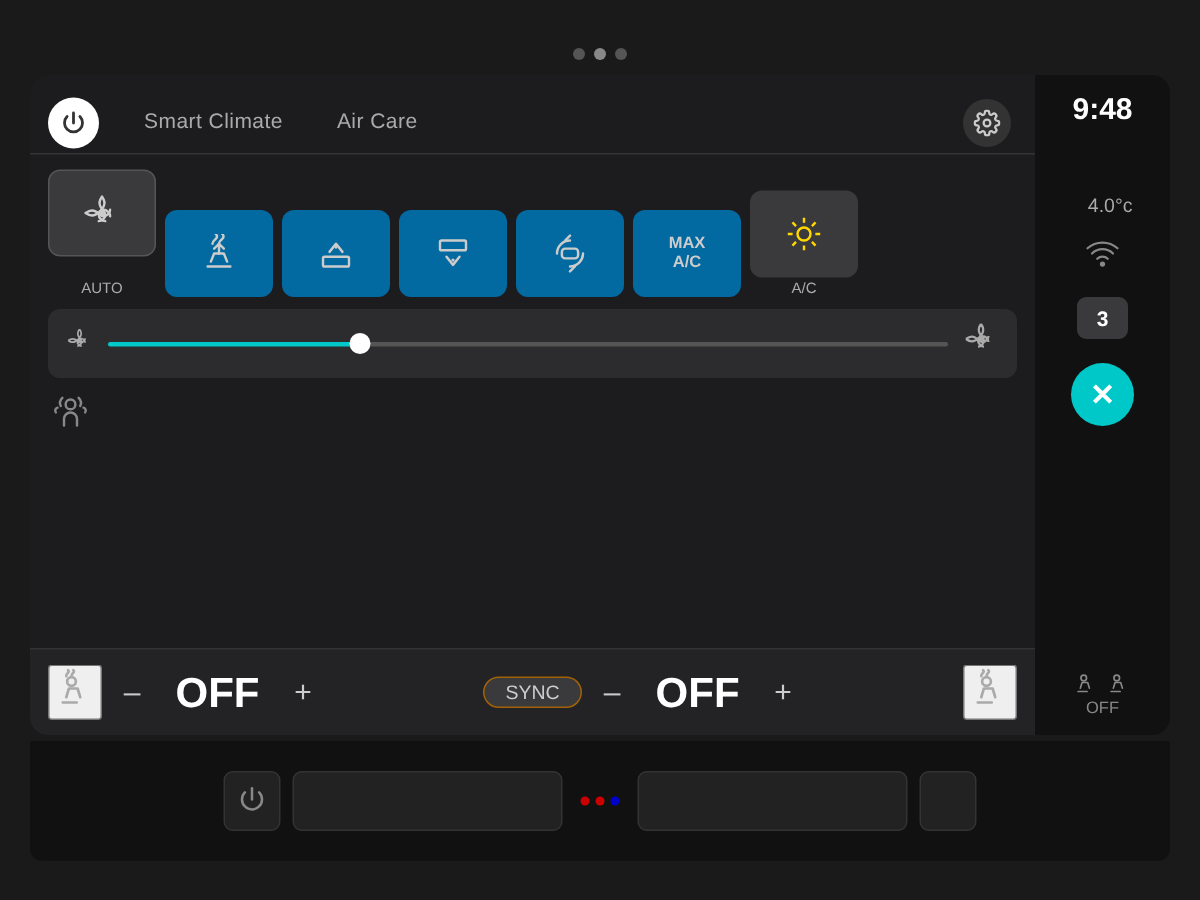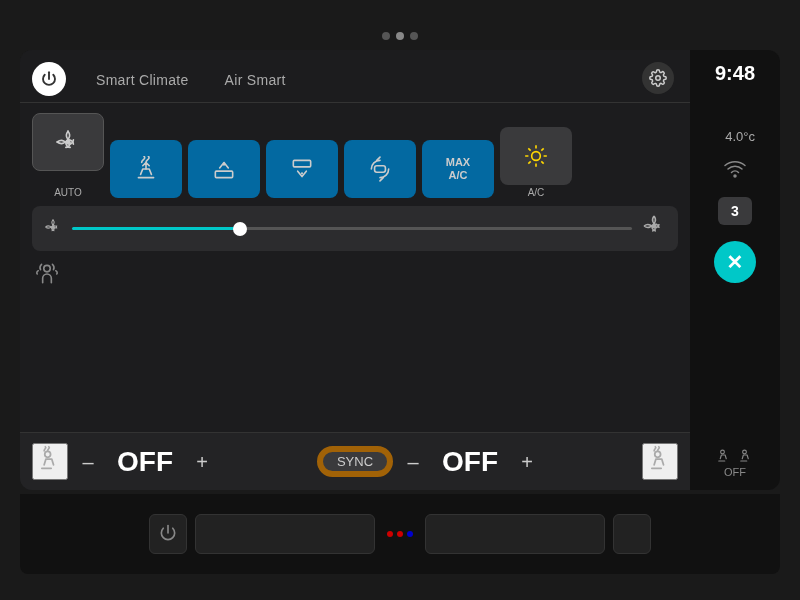--- a/index.html
+++ b/index.html
@@ -63,21 +63,21 @@
       flex: 1;
       display: flex;
       flex-direction: column;
       padding: 0;
       background: #1c1c1e;
     }
 
     
     .tab-bar {
       display: flex;
-      align-items: flex-start;
+      align-items: center;
       padding: 12px 16px 0 12px;
       gap: 4px;
       border-bottom: 1px solid #333;
       padding-bottom: 0;
     }
     .power-btn {
       width: 34px;
       height: 34px;
       border-radius: 50%;
       background: #fff;
@@ -257,21 +257,21 @@
     }
     .temp-value {
       font-size: 28px;
       font-weight: 700;
       color: #fff;
       min-width: 70px;
       text-align: center;
     }
     .sync-btn {
       background: #3a3a3c;
-      border: 6px solid #a16207;
+      border: 1px solid #a16207;
       border-radius: 20px;
       padding: 2px 14px;
       color: #ccc;
       font-size: 13px;
       cursor: pointer;
     }
 
     
     .right-panel {
       width: 90px;
@@ -434,21 +434,21 @@
 
       <div class="tab-bar">
         <button class="power-btn">
           <svg viewBox="0 0 24 24" fill="none" stroke="#333" stroke-width="2.5">
             <path d="M12 3v9" stroke-linecap="round"></path>
             <path d="M6.3 6.3a8 8 0 1 0 11.4 0" stroke-linecap="round" fill="none"></path>
           </svg>
         </button>
         <div class="tabs">
           <div class="tab">Smart Climate</div>
-          <div class="tab">Air Smart</div>
+          <div class="tab">Air Care</div>
         </div>
         <button class="settings-btn">
           <svg width="18" height="18" viewBox="0 0 24 24" fill="none" stroke="#ccc" stroke-width="2">
             <circle cx="12" cy="12" r="3"></circle>
             <path d="M19.4 15a1.65 1.65 0 0 0 .33 1.82l.06.06a2 2 0 0 1-2.83 2.83l-.06-.06a1.65 1.65 0 0 0-1.82-.33 1.65 1.65 0 0 0-1 1.51V21a2 2 0 0 1-4 0v-.09A1.65 1.65 0 0 0 9 19.4a1.65 1.65 0 0 0-1.82.33l-.06.06a2 2 0 0 1-2.83-2.83l.06-.06A1.65 1.65 0 0 0 4.68 15a1.65 1.65 0 0 0-1.51-1H3a2 2 0 0 1 0-4h.09A1.65 1.65 0 0 0 4.6 9a1.65 1.65 0 0 0-.33-1.82l-.06-.06a2 2 0 0 1 2.83-2.83l.06.06A1.65 1.65 0 0 0 9 4.68a1.65 1.65 0 0 0 1-1.51V3a2 2 0 0 1 4 0v.09a1.65 1.65 0 0 0 1 1.51 1.65 1.65 0 0 0 1.82-.33l.06-.06a2 2 0 0 1 2.83 2.83l-.06.06A1.65 1.65 0 0 0 19.4 9a1.65 1.65 0 0 0 1.51 1H21a2 2 0 0 1 0 4h-.09a1.65 1.65 0 0 0-1.51 1z"></path>
           </svg>
         </button>
       </div>
 
       <div class="controls-area">

